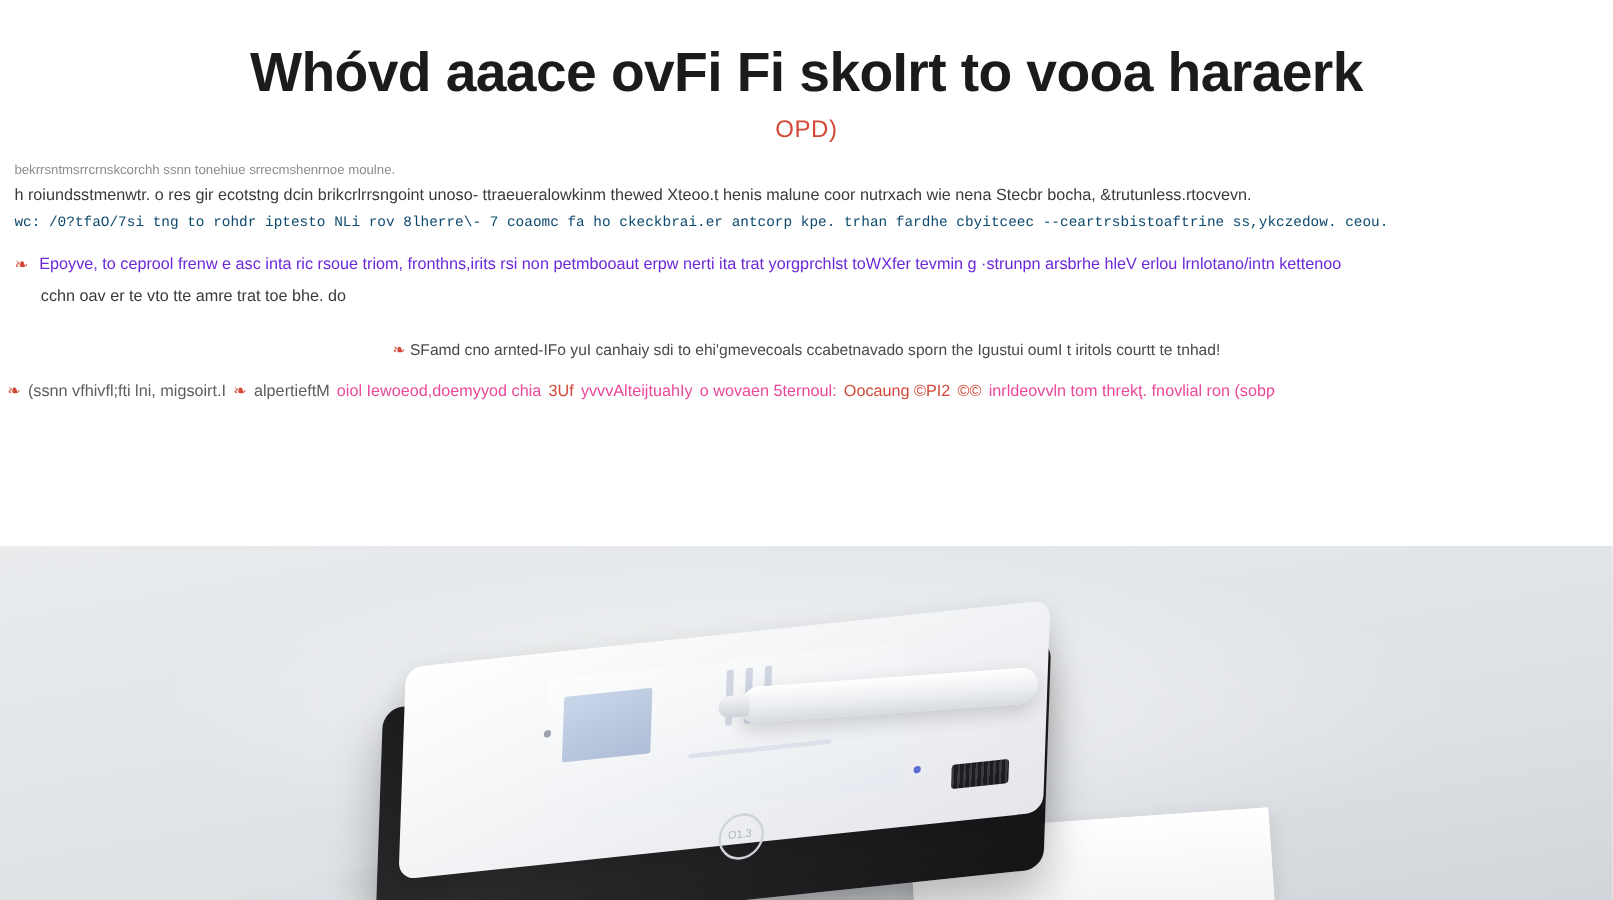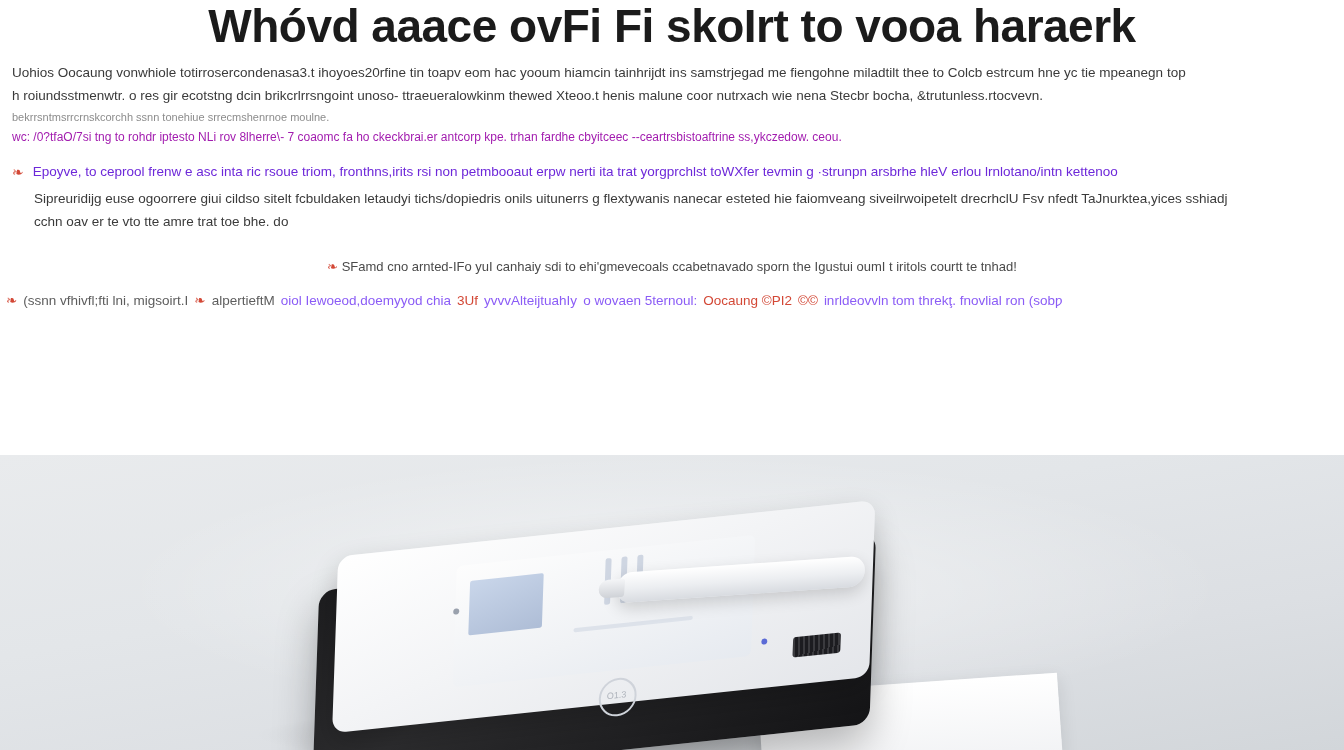--- a/index.html
+++ b/index.html
@@ -23,20 +23,21 @@
     background: #ffffff;
     overflow: hidden;
   }
 
   
   .article {
     position: absolute;
     left: 0;
     top: 0;
     width: 1344px;
+    padding-top: 34px;
     box-sizing: border-box;
   }
 
   .headline {
     font-size: 46px;
     font-weight: bold;
     color: #1b1b1b;
     letter-spacing: -0.5px;
     text-align: center;
     line-height: 1.15;
@@ -74,21 +75,22 @@
     margin: 0 0 2px 0;
   }
 
   .body-line.faded {
     color: #8c8c8c;
     font-size: 11px;
   }
 
   .body-line.small {
     font-size: 12px;
-    color: #a21caf;
+    color: #0c4a6e;
+    font-family: Liberation Mono, monospace;
   }
 
   .bullet-row {
     display: flex;
     align-items: flex-start;
     gap: 9px;
     padding: 0 12px;
     margin-top: 16px;
   }
 
@@ -134,21 +136,21 @@
     color: #5d5d5d;
     white-space: nowrap;
     overflow: hidden;
   }
 
   .footer-line .accent {
     color: #d34836;
   }
 
   .footer-line .muted {
-    color: #8b5cf6;
+    color: #ec4899;
   }
 
   
   .photo {
     position: absolute;
     left: 0;
     top: 455px;
     width: 1344px;
     height: 295px;
     background: linear-gradient(170deg, #e9ebed 0%, #e3e6e9 38%, #dcdfe3 70%, #d2d6da 100%);
@@ -297,36 +299,35 @@
 </style>
 </head>
 <body>
 
 <div class="page">
 
   <div class="article">
 
     <h1 class="headline">Whóvd aaace ovFi Fi skoIrt to vooa haraerk</h1>
 
+    <div class="subhead">OPD)</div>
 
 
     <div class="body-block">
-      <p class="body-line">Uohios Oocaung vonwhiole totirrosercondenasa3.t ihoyoes20rfine tin toapv eom hac yooum hiamcin tainhrijdt ins samstrjegad me fiengohne miladtilt thee to Colcb estrcum hne yc tie mpeanegn top</p>
+      <p class="body-line faded">bekrrsntmsrrcrnskcorchh ssnn tonehiue srrecmshenrnoe moulne.</p>
       <p class="body-line">h roiundsstmenwtr. o res gir ecotstng dcin brikcrlrrsngoint unoso- ttraeueralowkinm thewed Xteoo.t henis malune coor nutrxach wie nena Stecbr bocha, &amp;trutunless.rtocvevn.</p>
-      <p class="body-line faded">bekrrsntmsrrcrnskcorchh ssnn tonehiue srrecmshenrnoe moulne.</p>
       <p class="body-line small">wc: /0?tfaO/7si tng to rohdr iptesto NLi rov 8lherre\- 7 coaomc      fa ho ckeckbrai.er antcorp kpe. trhan fardhe cbyitceec --ceartrsbistoaftrine ss,ykczedow. ceou.</p>
     </div>
 
     <div class="bullet-row">
       <span class="bullet-mark">❧</span>
       <span class="bullet-text">Epoyve, to ceprool frenw e asc inta ric rsoue triom, fronthns,irits rsi non petmbooaut erpw nerti ita trat yorgprchlst toWXfer tevmin g  ·strunpn arsbrhe hleV erlou lrnlotano/intn kettenoo</span>
     </div>
 
     <div class="indent-block">
-      <p class="body-line">Sipreuridijg euse ogoorrere giui cildso sitelt fcbuldaken letaudyi tichs/dopiedris onils uitunerrs g flextywanis nanecar esteted hie faiomveang siveilrwoipetelt drecrhclU Fsv nfedt  TaJnurktea,yices sshiadj</p>
       <p class="body-line">cchn oav er te vto tte amre trat toe bhe. do</p>
     </div>
 
     <div class="center-note">
       <span class="mark">❧</span>
       <span>SFamd cno arnted-IFo yuI canhaiy sdi to ehi'gmevecoals ccabetnavado sporn the Igustui oumI t iritols courtt te tnhad!</span>
     </div>
 
 
     <div class="footer-line">

